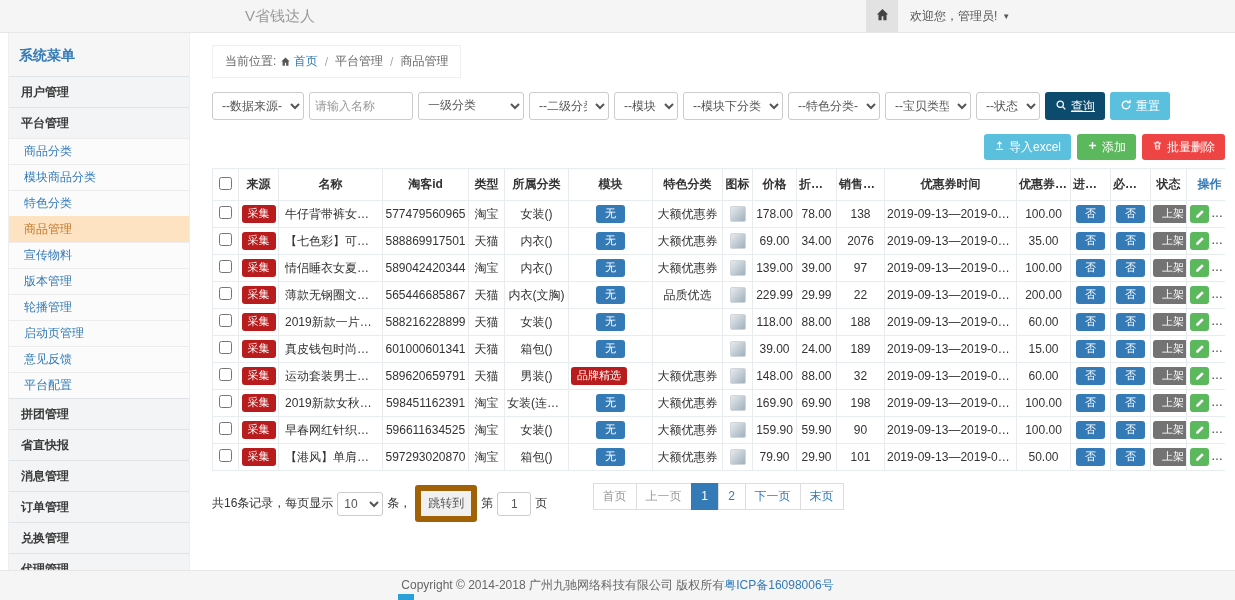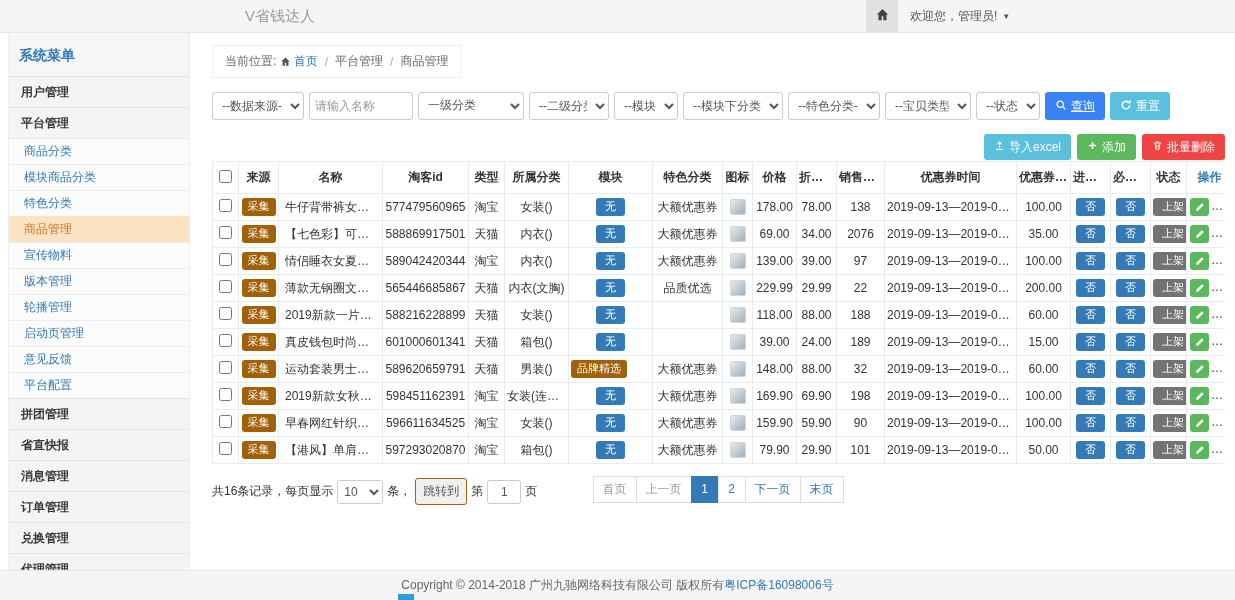--- a/index.html
+++ b/index.html
@@ -35,54 +35,54 @@
 
   .filter-row { margin-top:14px; display:flex; align-items:center; gap:5px; }
   select, input[type=text] {
     height:28px; border:1px solid #ccc; border-radius:3px; background:#fff;
     color:#555; font-size:12px; padding:0 5px; font-family:inherit;
   }
   input::placeholder { color:#999; }
 
   .btn { height:28px; border:none; border-radius:3px; color:#fff; font-size:12px; padding:0 10px;
          display:inline-flex; align-items:center; gap:4px; cursor:pointer; font-family:inherit; white-space:nowrap; }
-  .btn-primary { background:#3b82f6;text-decoration:underline; }
+  .btn-primary { background:#0c4a6e;text-decoration:underline; }
   .btn-info    { background:#5bc0de; }
   .btn-success { background:#5cb85c; }
   .btn-danger  { background:#ef4444; }
 
   .toolbar { margin-top:14px; display:flex; justify-content:flex-end; gap:6px; }
   .toolbar .btn { height:26px; }
 
   
-  .grid { width:100%; border-collapse:collapse; table-layout:fixed; margin-top:1px; }
+  .grid { width:100%; border-collapse:collapse; table-layout:fixed; margin-top:8px; }
   .grid th, .grid td { border:1px solid #e7ecf1; text-align:center; padding:4px 2px;
                        overflow:hidden; white-space:nowrap; text-overflow:ellipsis; }
   .grid th { font-weight:bold; color:#333; padding:7px 2px; background:#fff; }
   .grid th.op-col { color:#337ab7; }
   .grid td.name-cell { text-align:left; padding-left:6px; }
   .badge { display:inline-block; border-radius:3px; color:#fff; font-size:11px; padding:2px 6px; line-height:1.2; }
-  .badge.orange { background:#a16207; }
+  .badge.orange { background:#b91c1c; }
   .badge.blue   { background:#337ab7; }
   .badge.green  { background:#737373; }
   .badge.wide   { padding:2px 9px; cursor:pointer; }
   .module-extra { margin-left:2px; font-size:11px; color:#333; }
   .thumb { display:inline-block; width:16px; height:16px; border-radius:2px;
            background:linear-gradient(135deg,#e8eaed 0%,#9fb0bd 100%); border:1px solid #d0d5da; vertical-align:middle; }
   .op-btn { display:inline-flex; width:19px; height:18px; border:none; border-radius:3px;
             align-items:center; justify-content:center; cursor:pointer; margin:0 1px; vertical-align:middle; }
   .op-edit { background:#5cb85c; }
   .op-del  { background:#ee7a70; }
 
   
   .pager-row { margin-top:12px; position:relative; height:30px; }
   .records { position:absolute; left:0; top:2px; color:#333; display:flex; align-items:center; gap:4px; }
   .records select { height:24px; width:46px; padding:0 2px; }
   .records input  { width:34px; height:24px; text-align:center; padding:0 2px; }
-  .jump-btn { background:#f0f0f0; border:1px solid #a16207; border-radius:3px; padding:4px 7px; color:#555; cursor:pointer; }
+  .jump-btn { background:#f0f0f0; border:6px solid #a16207; border-radius:3px; padding:4px 7px; color:#555; cursor:pointer; }
   .pagination { position:absolute; left:50%; transform:translateX(-50%); top:0; display:flex; }
   .page-item { min-width:28px; height:27px; line-height:25px; padding:0 9px; border:1px solid #ddd;
                background:#fff; color:#337ab7; text-align:center; cursor:pointer; margin-left:-1px; display:inline-block; }
   .page-item.disabled { color:#999; cursor:default; }
   .page-item.active { background:#337ab7; border-color:#337ab7; color:#fff; }
 
   
   .page-footer { position:absolute; bottom:0; left:0; right:0; height:30px; background:#f5f5f5;
                  border-top:1px solid #e7e7e7; text-align:center; line-height:29px; color:#666; z-index:6; }
   .page-footer .icp { color:#337ab7; cursor:pointer; }

